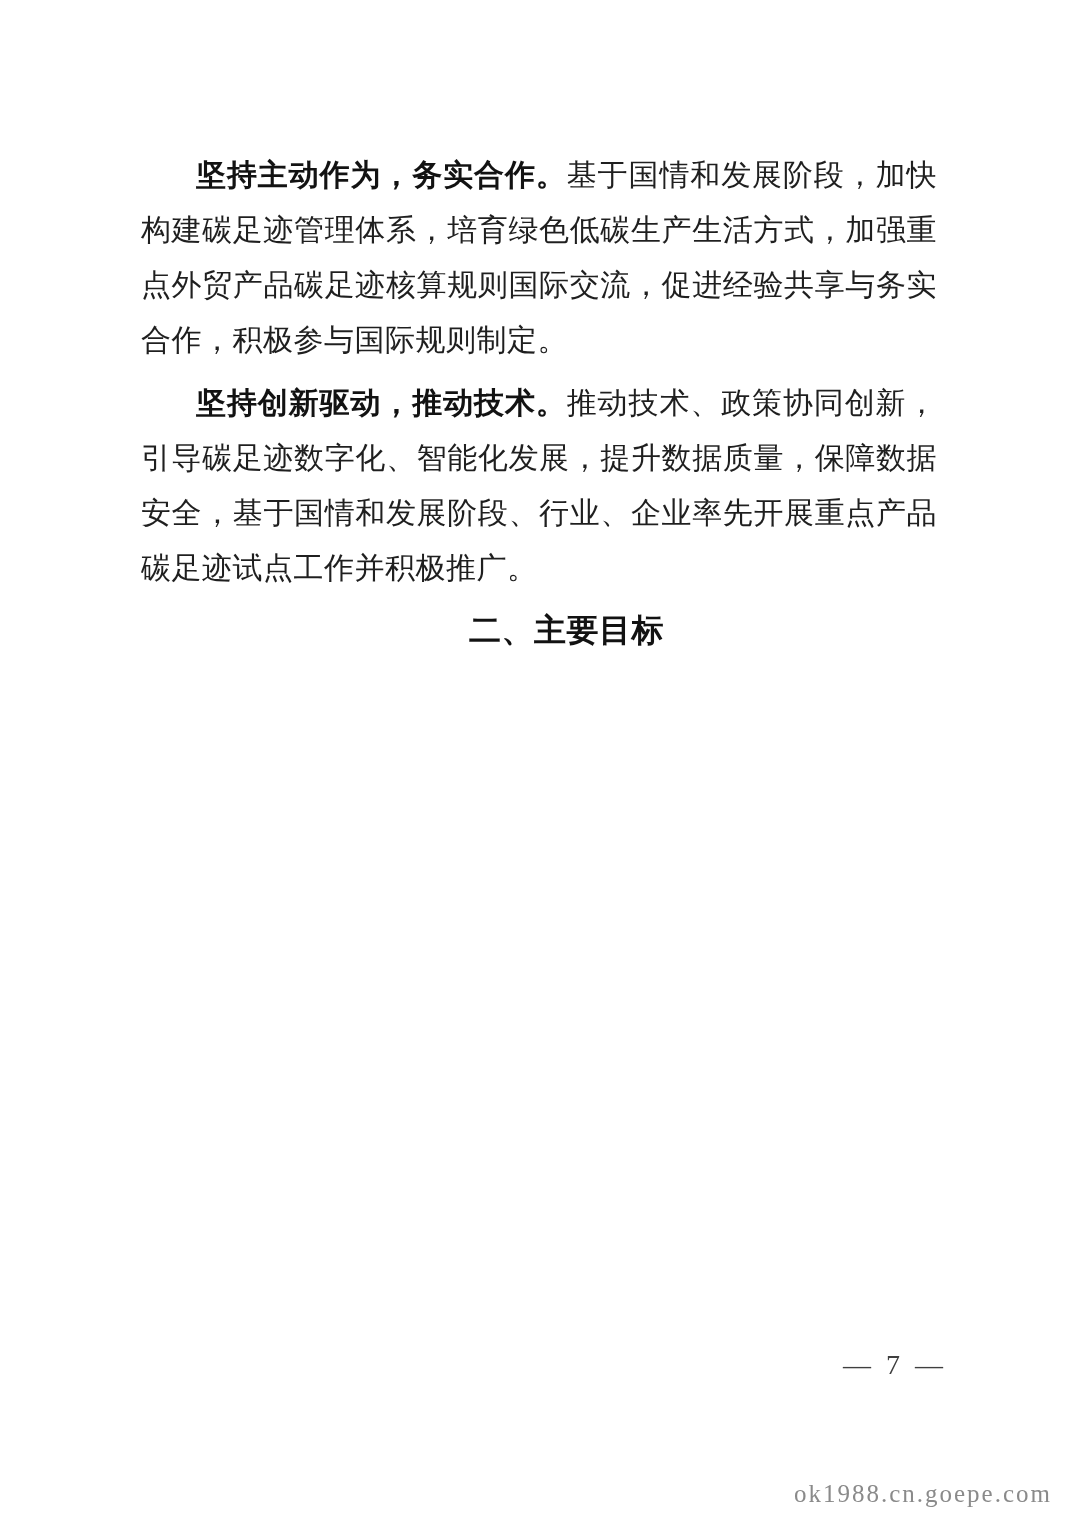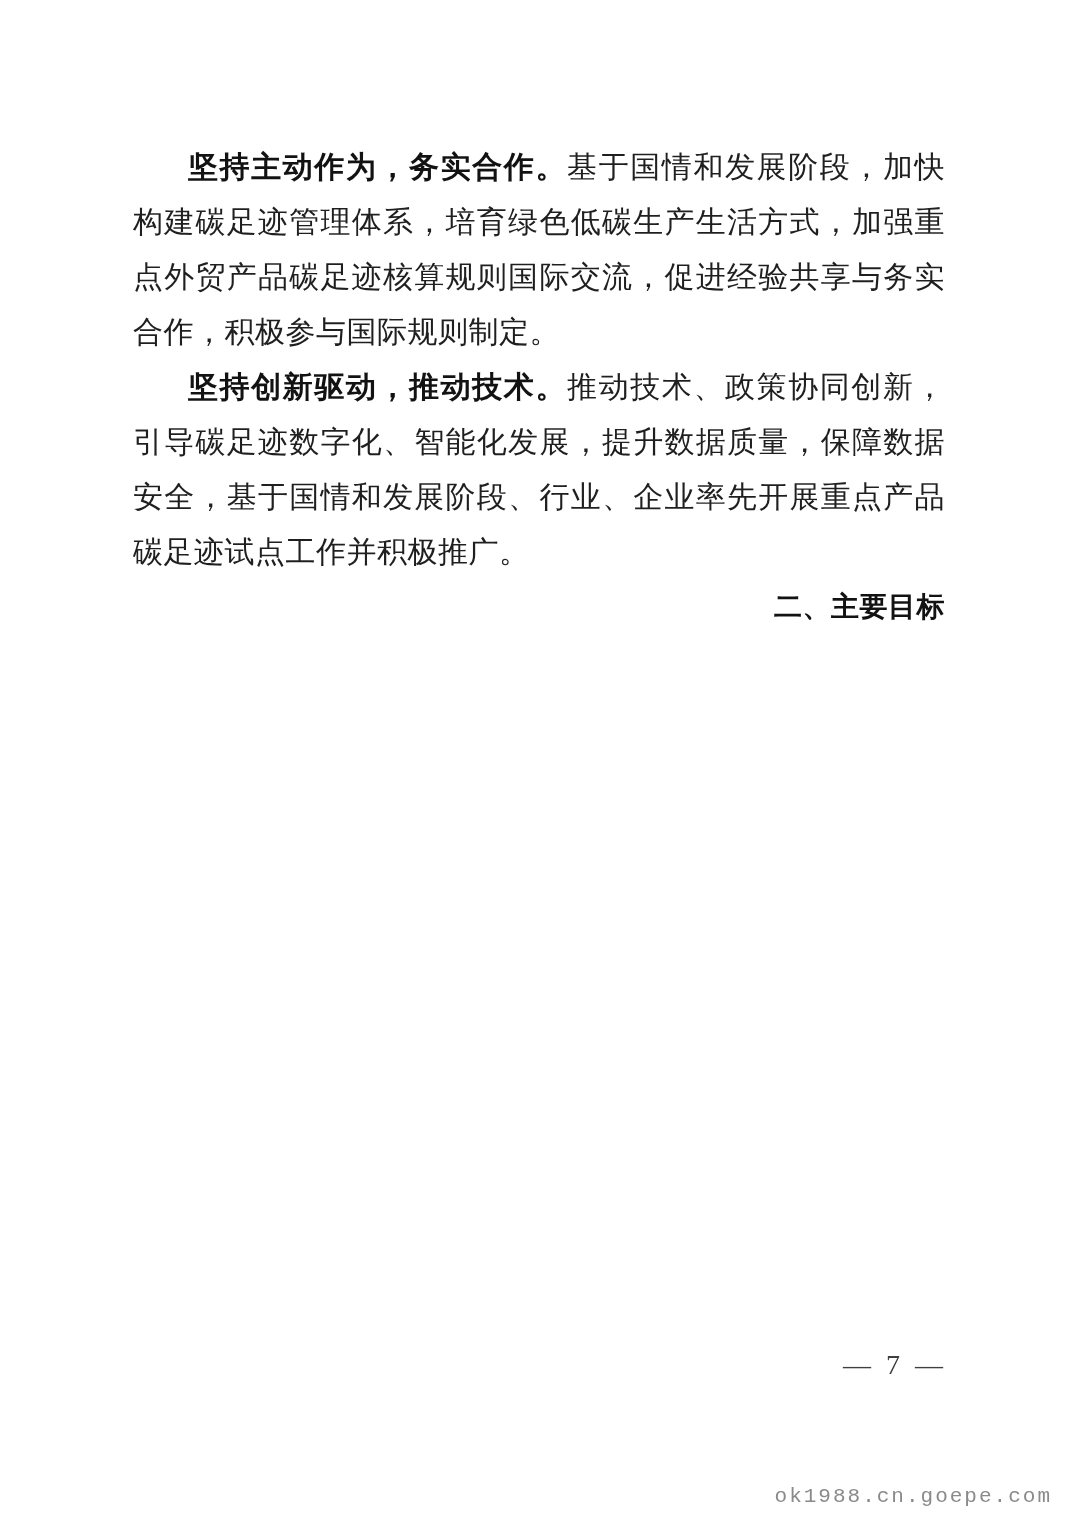--- a/index.html
+++ b/index.html
@@ -16,52 +16,52 @@
     position: absolute;
     left: 133px;
     top: 139px;
     width: 812px;
     font-size: 30px;
     line-height: 55px;
     text-align: justify;
     text-justify: inter-character;
     letter-spacing: 0.5px;
   }
-  .para { margin: 0; text-indent: 55px; }
+  .para { margin: 8px; text-indent: 55px; }
   .para .lead {
     font-family: "Liberation Sans", "DejaVu Sans", sans-serif;
     font-weight: 700;
     color: #121212;
   }
   .heading {
     margin: 0;
-    font-size: 28px;
+    font-size: 32px;
     line-height: 55px;
     text-indent: 55px;
-    text-align: right;
+    text-align: center;
     font-family: "Liberation Sans", "DejaVu Sans", sans-serif;
     font-weight: 700;
     color: #121212;
   }
   .page-number {
     position: absolute;
     top: 1349px;
     right: 133px;
     font-size: 28px;
     line-height: 32px;
     color: #3f3f3f;
     letter-spacing: 4px;
     font-family: "Liberation Serif", serif;
   }
   .watermark {
     position: absolute;
     right: 28px;
     bottom: 8px;
-    font-family: Liberation Mono, monospace;
-    font-size: 21px;
+    font-family: Liberation Serif, serif;
+    font-size: 25px;
     color: #8a8a8a;
     letter-spacing: 2px;
     text-align: right;
   }
 </style>
 </head>
 <body>
 
 <div class="page">
 

